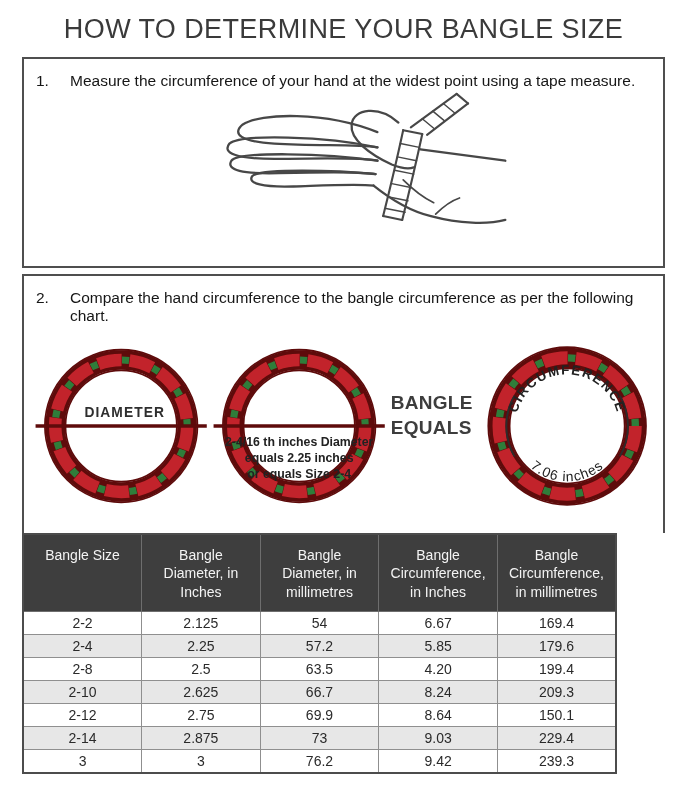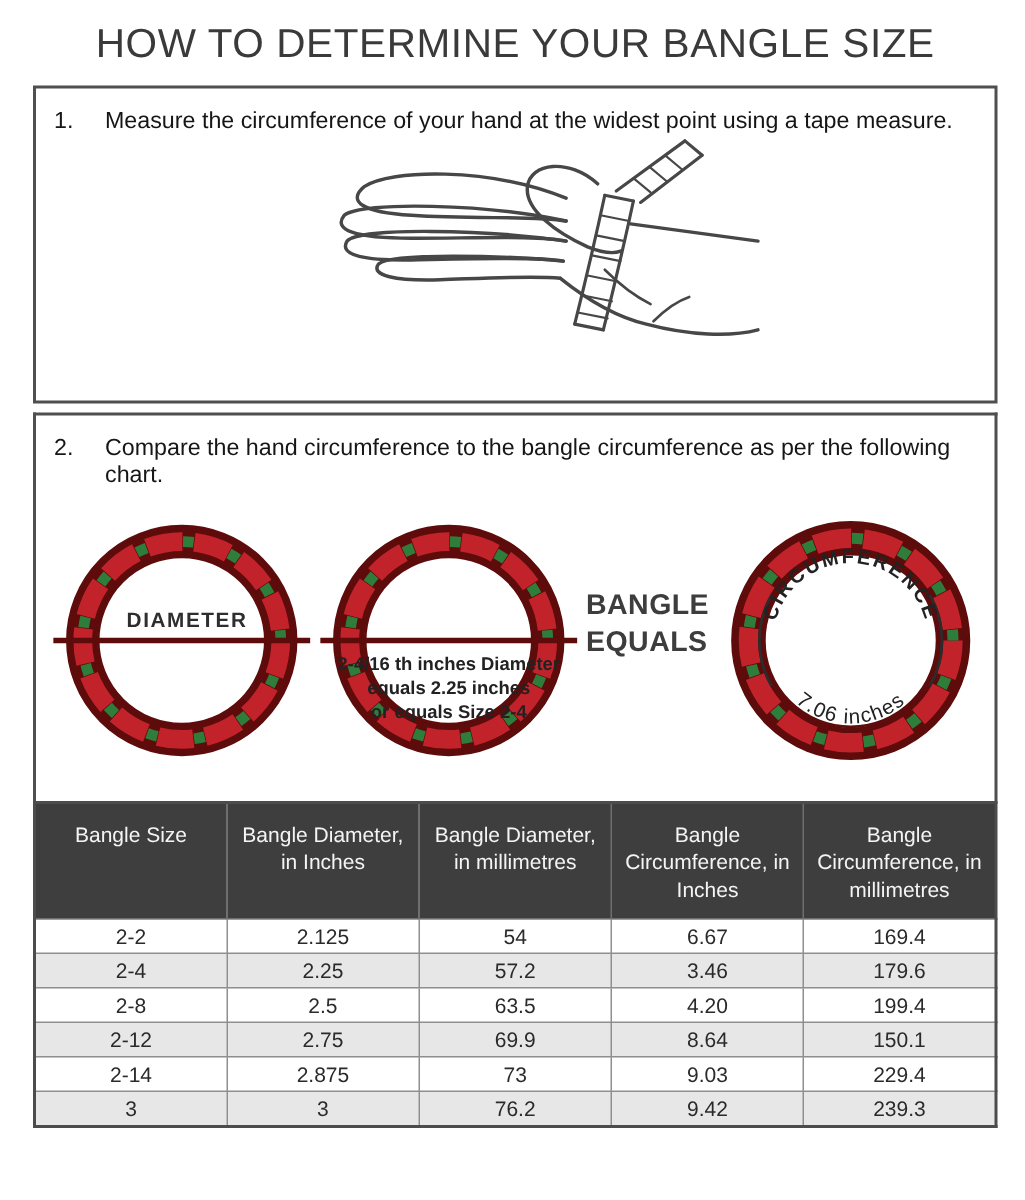--- a/index.html
+++ b/index.html
@@ -29,21 +29,21 @@
   .bangles-row {
     display:flex; align-items:center; justify-content:space-between;
     padding:8px 4px 0 8px;
   }
   .bangle-svg { display:block; }
   .equals-label {
     font-size:19px; font-weight:700; color:#3d3d3d; line-height:1.3;
     letter-spacing:.3px; margin:0 2px 20px 2px;
   }
   table.size-table {
-    width:643px; border-collapse:collapse; table-layout:fixed;
+    width:595px; border-collapse:collapse; table-layout:fixed;
     border:2px solid #4c4c4c;
   }
   table.size-table th {
     background:#3e3e3e; color:#f4f4f4; font-weight:400;
     font-size:14px; line-height:1.32;
     vertical-align:top; text-align:center;
     padding:11px 6px 10px 6px; height:75px;
     border:1px solid #6e6e6e;
   }
   table.size-table td {
@@ -176,31 +176,38 @@
         <td>2-2</td>
         <td>2.125</td>
         <td>54</td>
         <td>6.67</td>
         <td>169.4</td>
       </tr>
       <tr>
         <td>2-4</td>
         <td>2.25</td>
         <td>57.2</td>
-        <td>3.46</td>
+        <td>5.85</td>
         <td>179.6</td>
       </tr>
       <tr>
         <td>2-8</td>
         <td>2.5</td>
         <td>63.5</td>
         <td>4.20</td>
         <td>199.4</td>
       </tr>
       <tr>
+        <td>2-10</td>
+        <td>2.625</td>
+        <td>66.7</td>
+        <td>8.24</td>
+        <td>209.3</td>
+      </tr>
+      <tr>
         <td>2-12</td>
         <td>2.75</td>
         <td>69.9</td>
         <td>8.64</td>
         <td>150.1</td>
       </tr>
       <tr>
         <td>2-14</td>
         <td>2.875</td>
         <td>73</td>

